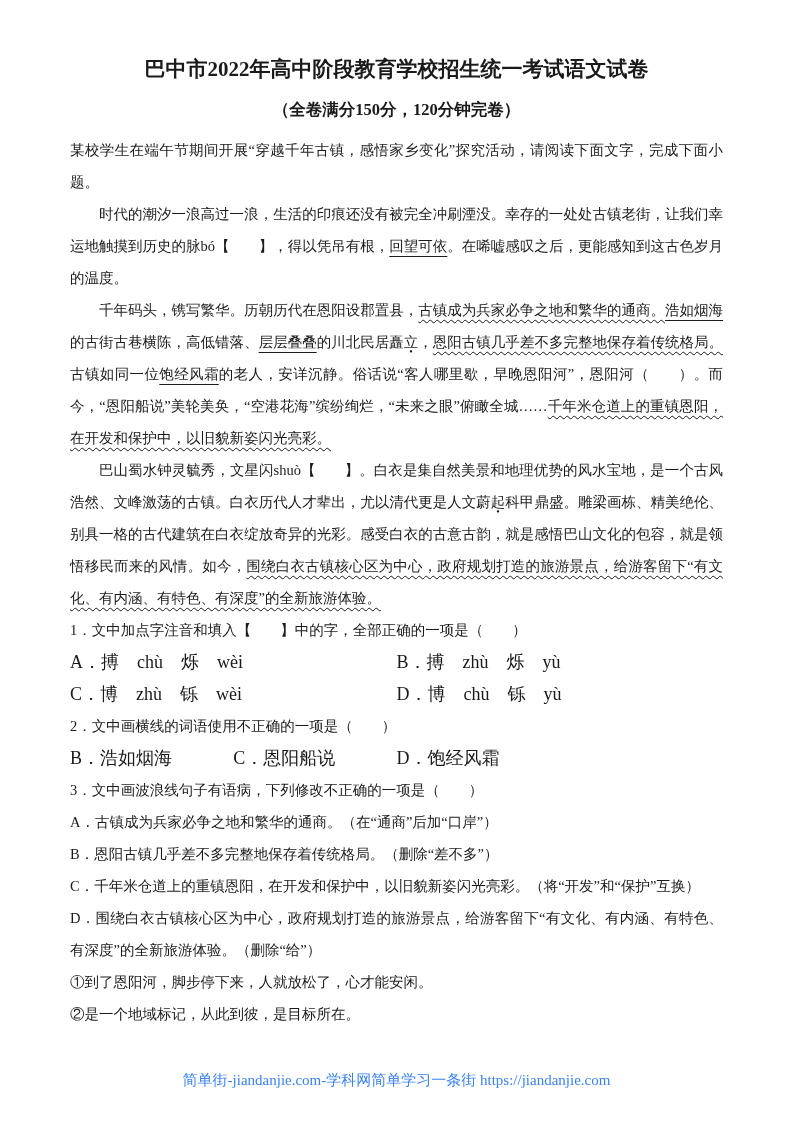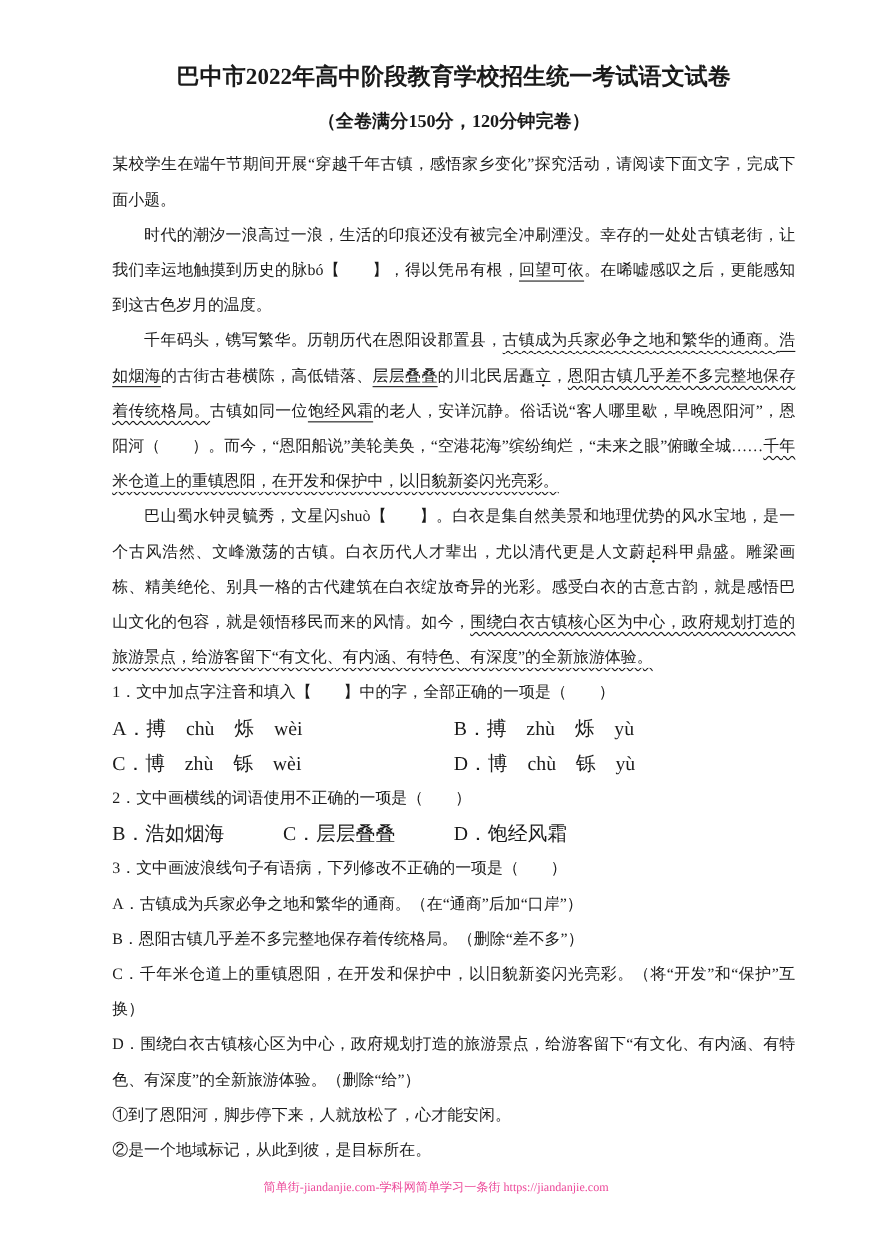--- a/index.html
+++ b/index.html
@@ -6,21 +6,21 @@
   body {
     width: 793px;
     height: 1122px;
     background: #ffffff;
     color: #1a1a1a;
     font-family: "Liberation Serif", "DejaVu Serif", serif;
     position: relative;
     overflow: hidden;
   }
   .page {
-    padding: 54px 70px 0 102px;
+    padding: 54px 70px 0 70px;
   }
   .title {
     font-size: 21px;
     font-weight: bold;
     text-align: center;
     margin: 0 0 14px 0;
     line-height: 30px;
   }
   .subtitle {
     font-size: 16.5px;
@@ -72,22 +72,22 @@
   }
   .opt-row span { flex: none; }
   .opt-row.cols2 span { width: 50%; }
   .opt-row.cols4 span { width: 25%; }
   .footer {
     position: absolute;
     left: 0;
     right: 0;
     bottom: 32px;
     text-align: center;
-    color: #ec4899;
-    font-size: 11px;
+    color: #3b82f6;
+    font-size: 15px;
     line-height: 20px;
   }
 </style>
 </head>
 <body>
 
 <div class="page">
   <h1 class="title">巴中市2022年高中阶段教育学校招生统一考试语文试卷</h1>
   <div class="subtitle">（全卷满分150分，120分钟完卷）</div>
   <div id="doc-body">
@@ -102,21 +102,21 @@
         <span>A．搏　chù　烁　wèi</span>
         <span>B．搏　zhù　烁　yù</span>
       </div>
       <div class="opt-row cols2">
         <span>C．博　zhù　铄　wèi</span>
         <span>D．博　chù　铄　yù</span>
       </div>
       <p class="para">2．文中画横线的词语使用不正确的一项是（　　）</p>
       <div class="opt-row cols4">
         <span>B．浩如烟海</span>
-        <span>C．层层叠叠</span>
+        <span>C．恩阳船说</span>
         <span>D．饱经风霜</span>
       </div>
       <p class="para">3．文中画波浪线句子有语病，下列修改不正确的一项是（　　）</p>
       <p class="para">A．古镇成为兵家必争之地和繁华的通商。（在“通商”后加“口岸”）</p>
       <p class="para">B．恩阳古镇几乎差不多完整地保存着传统格局。（删除“差不多”）</p>
       <p class="para">C．千年米仓道上的重镇恩阳，在开发和保护中，以旧貌新姿闪光亮彩。（将“开发”和“保护”互换）</p>
       <p class="para">D．围绕白衣古镇核心区为中心，政府规划打造的旅游景点，给游客留下“有文化、有内涵、有特色、有深度”的全新旅游体验。（删除“给”）</p>
       <p class="para">①到了恩阳河，脚步停下来，人就放松了，心才能安闲。</p>
       <p class="para">②是一个地域标记，从此到彼，是目标所在。</p>
     </div>

